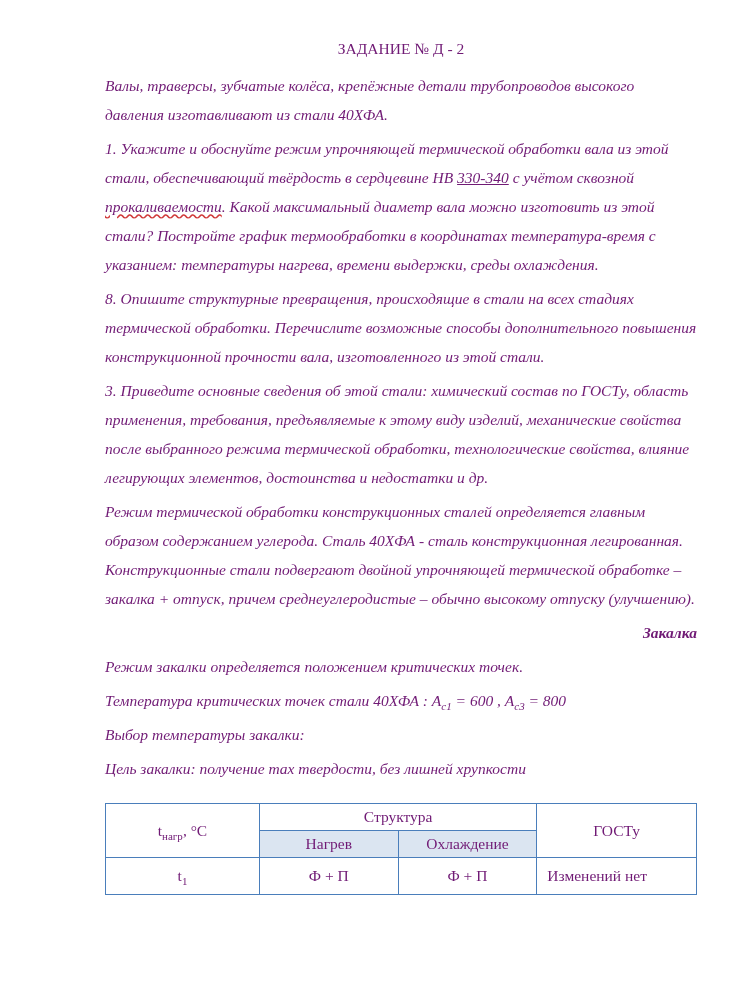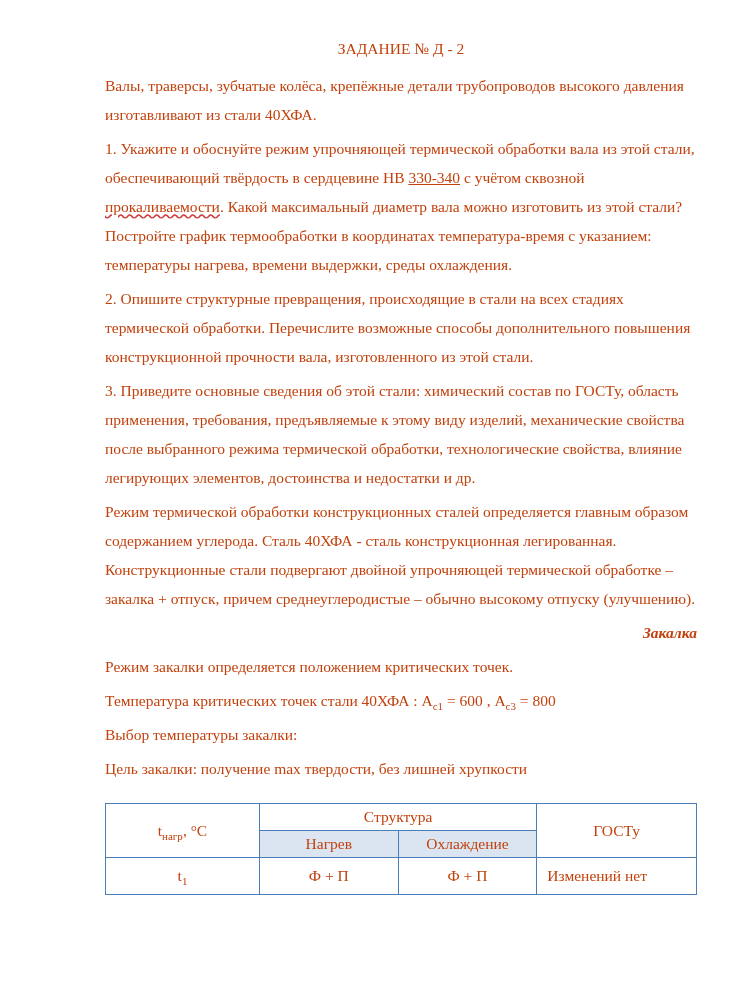--- a/index.html
+++ b/index.html
@@ -9,31 +9,32 @@
   }
   .page {
     position: relative;
     width: 745px;
     height: 960px;
     box-sizing: border-box;
     padding: 34px 48px 8px 105px;
     background: #ffffff;
     font-family: "Liberation Serif", "DejaVu Serif", serif;
     font-size: 15.5px;
-    color: #c2410c;
+    color: #701a75;
     overflow: hidden;
   }
   .doc-title {
     text-align: center;
     margin: 0 0 8px 0;
     line-height: 29px;
   }
   p.para {
     margin: 0 0 5px 0;
     line-height: 29px;
+    font-style: italic;
   }
   .heading-bold {
     text-align: center;
     font-weight: bold;
     margin: 2px 0 5px 0;
     line-height: 29px;
   }
   .heading-italic {
     text-align: right;
     font-style: italic;
@@ -83,21 +84,21 @@
 <body>
 
 <div class="page">
 
   <div class="doc-title">ЗАДАНИЕ № Д - 2</div>
 
   <p class="para">Валы, траверсы, зубчатые колёса, крепёжные детали трубопроводов высокого давления изготавливают из стали 40ХФА.</p>
 
   <p class="para"><span>1. Укажите и обоснуйте режим упрочняющей термической обработки вала из этой стали, обеспечивающий твёрдость в сердцевине НВ </span><span class="u">330-340</span><span> с учётом сквозной </span><span class="spell">прокаливаемости</span><span>. Какой максимальный диаметр вала можно изготовить из этой стали? Постройте график термообработки в координатах температура-время с указанием: температуры нагрева, времени выдержки, среды охлаждения.</span></p>
 
-  <p class="para">2. Опишите структурные превращения, происходящие в стали на всех стадиях термической обработки. Перечислите возможные способы дополнительного повышения конструкционной прочности вала, изготовленного из этой стали.</p>
+  <p class="para">8. Опишите структурные превращения, происходящие в стали на всех стадиях термической обработки. Перечислите возможные способы дополнительного повышения конструкционной прочности вала, изготовленного из этой стали.</p>
 
   <p class="para">3. Приведите основные сведения об этой стали: химический состав по ГОСТу, область применения, требования, предъявляемые к этому виду изделий, механические свойства после выбранного режима термической обработки, технологические свойства, влияние легирующих элементов, достоинства и недостатки и др.</p>
 
 
   <p class="para">Режим термической обработки конструкционных сталей определяется главным образом содержанием углерода. Сталь 40ХФА - сталь конструкционная легированная. Конструкционные стали подвергают двойной упрочняющей термической обработке – закалка + отпуск, причем среднеуглеродистые – обычно высокому отпуску (улучшению).</p>
 
   <div class="heading-italic">Закалка</div>
 
   <p class="para">Режим закалки определяется положением критических точек.</p>
 

